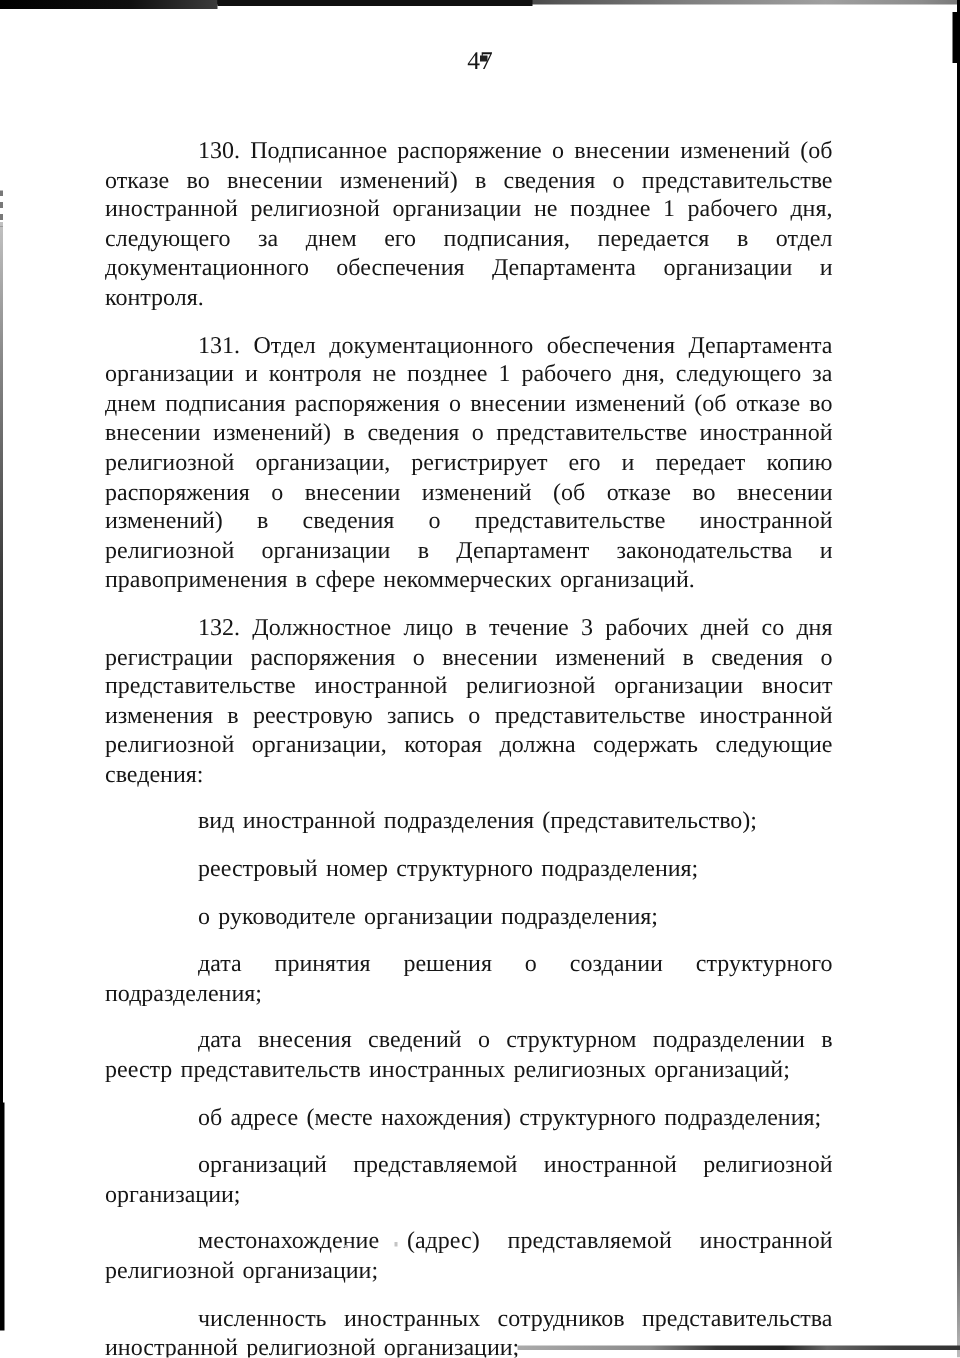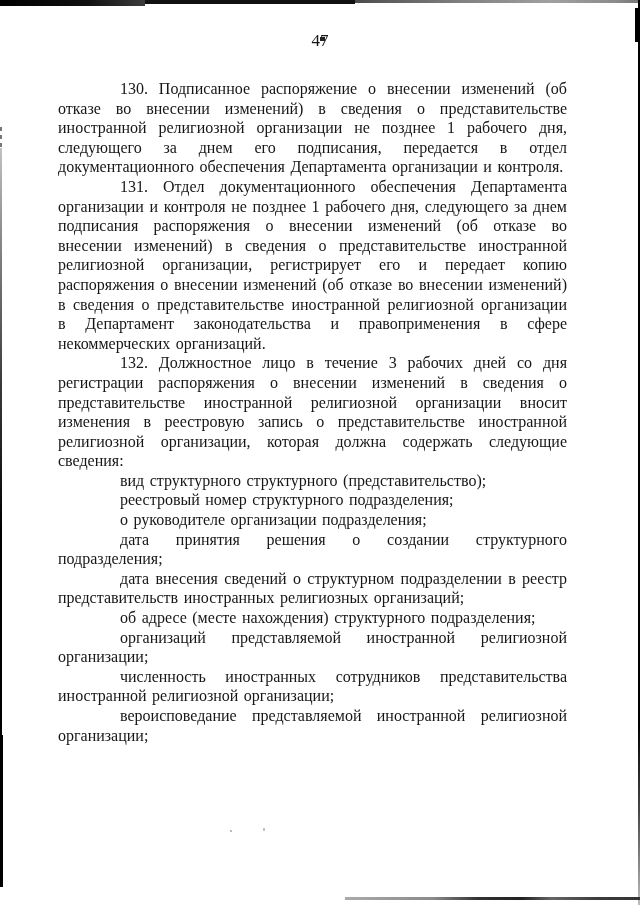--- a/index.html
+++ b/index.html
@@ -19,21 +19,21 @@
   }
   .content {
     position: absolute;
     left: 58px; top: 79px;
     width: 509px;
     font-size: 16px;
     line-height: 19.6px;
     text-align: justify;
     word-spacing: 1.5px;
   }
-  .para { margin: 0; text-indent: 62px; font-family: Liberation Serif, serif; }
+  .para { margin: 12px; text-indent: 62px; font-family: Liberation Serif, serif; }
 
   
   .artifact { position: absolute; pointer-events: none; }
   .top-bar-main {
     top: 0; left: 0; width: 640px; height: 3px;
     background: linear-gradient(to right, #000 0%, #0a0a0a 25%, #1c1c1c 45%,
       #555 58%, #808080 72%, #a0a0a0 86%, #8c8c8c 96%, #777 100%);
   }
   .top-bar-left {
     top: 0; left: 0; width: 145px; height: 6px;
@@ -73,27 +73,28 @@
 </style>
 </head>
 <body>
 
 <div class="page-number">47</div>
 
 <div class="content">
   <p class="para">130. Подписанное распоряжение о внесении изменений (об отказе во внесении изменений) в сведения о представительстве иностранной религиозной организации не позднее 1 рабочего дня, следующего за днем его подписания, передается в отдел документационного обеспечения Департамента организации и контроля.</p>
   <p class="para">131. Отдел документационного обеспечения Департамента организации и контроля не позднее 1 рабочего дня, следующего за днем подписания распоряжения о внесении изменений (об отказе во внесении изменений) в сведения о представительстве иностранной религиозной организации, регистрирует его и передает копию распоряжения о внесении изменений (об отказе во внесении изменений) в сведения о представительстве иностранной религиозной организации в Департамент законодательства и правоприменения в сфере некоммерческих организаций.</p>
   <p class="para">132. Должностное лицо в течение 3 рабочих дней со дня регистрации распоряжения о внесении изменений в сведения о представительстве иностранной религиозной организации вносит изменения в реестровую запись о представительстве иностранной религиозной организации, которая должна содержать следующие сведения:</p>
-  <p class="para list-item">вид структурного структурного (представительство);</p>
+  <p class="para list-item">вид иностранной подразделения (представительство);</p>
   <p class="para list-item">реестровый номер структурного подразделения;</p>
   <p class="para list-item">о руководителе организации подразделения;</p>
   <p class="para list-item">дата принятия решения о создании структурного подразделения;</p>
   <p class="para list-item">дата внесения сведений о структурном подразделении в реестр представительств иностранных религиозных организаций;</p>
   <p class="para list-item">об адресе (месте нахождения) структурного подразделения;</p>
   <p class="para list-item">организаций представляемой иностранной религиозной организации;</p>
+  <p class="para list-item">местонахождение (адрес) представляемой иностранной религиозной организации;</p>
   <p class="para list-item">численность иностранных сотрудников представительства иностранной религиозной организации;</p>
   <p class="para list-item">вероисповедание представляемой иностранной религиозной организации;</p>
 </div>
 
 <div class="artifact top-bar-main"></div>
 <div class="artifact top-bar-left"></div>
 <div class="artifact top-bar-mid"></div>
 <div class="artifact right-edge"></div>
 <div class="artifact right-notch"></div>
 <div class="artifact left-edge"></div>

